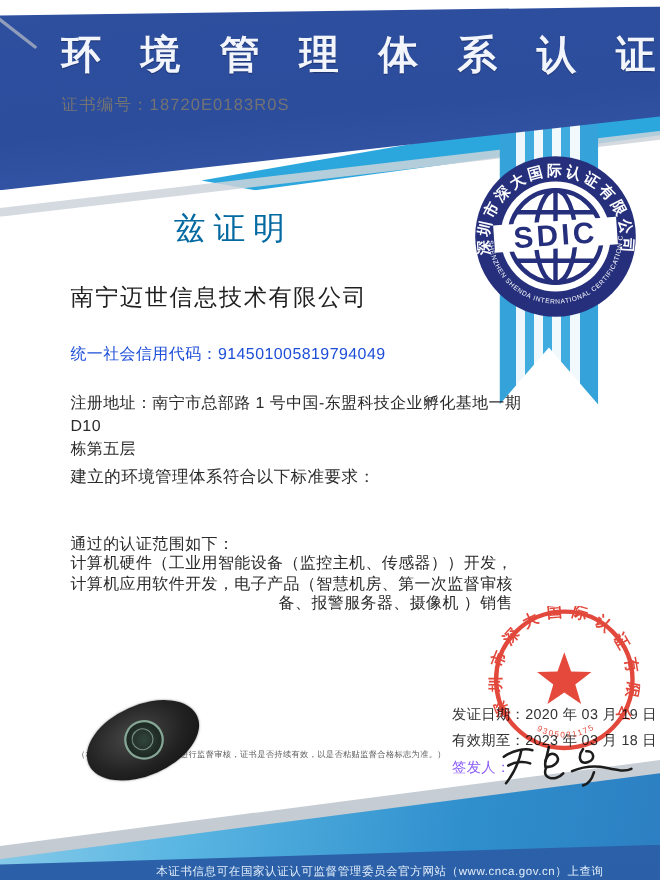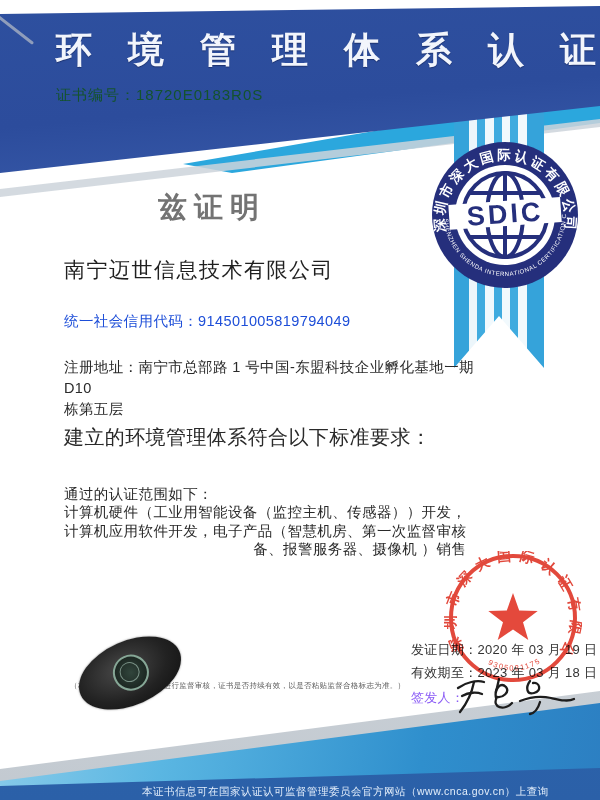--- a/index.html
+++ b/index.html
@@ -11,21 +11,21 @@
   
   .banner{
     left:0;top:0;width:600px;height:180px;z-index:3;
     clip-path:polygon(0px 14px,600px 6px,600px 106px,0px 173px);
     background:linear-gradient(175deg,#2e509f 0%,#2c4c9c 55%,#3a5cab 100%);
   }
   .cert-title{
     left:56px;top:26px;z-index:4;color:#f2f5fc;font-size:36px;font-weight:bold;
     letter-spacing:13px;white-space:nowrap;text-shadow:0 1px 1px rgba(0,0,30,.35);
   }
-  .cert-no{left:56px;top:86px;z-index:4;color:#14532d;font-size:15px;letter-spacing:1px;}
+  .cert-no{left:56px;top:86px;z-index:4;color:#737373;font-size:15px;letter-spacing:1px;}
   .wedge-cyan{
     left:0;top:0;width:600px;height:200px;z-index:1;
     clip-path:polygon(183px 164px,600px 92px,600px 123px,232px 173px);
     background:#2ba7dd;
   }
   .wedge-silver{
     left:0;top:0;width:600px;height:210px;z-index:1;opacity:.85;
     clip-path:polygon(0px 189px,600px 119px,600px 127px,0px 197px);
     background:#ccd3da;
   }
@@ -37,25 +37,25 @@
     clip-path:polygon(0px 0px,90px 0px,90px 310px,45px 258px,0px 310px);
     background:linear-gradient(90deg,
       #35a3da 0px,#35a3da 15px,#ecf6fb 15px,#ecf6fb 23px,
       #3fabdf 23px,#3fabdf 31px,#f1f9fd 31px,#f1f9fd 40px,
       #3fabdf 40px,#3fabdf 48px,#f1f9fd 48px,#f1f9fd 56px,
       #3fabdf 56px,#3fabdf 64px,#f1f9fd 64px,#f1f9fd 73px,
       #35a3da 73px,#35a3da 90px);
   }
   .badge{left:431px;top:141px;width:148px;height:148px;z-index:4;}
   
-  .certify{left:158px;top:188px;z-index:2;font-size:29px;font-weight:700;color:#737373;letter-spacing:7px;}
+  .certify{left:158px;top:188px;z-index:2;font-size:29px;font-weight:400;color:#0369a1;letter-spacing:7px;}
   .company{left:64px;top:256px;z-index:2;font-size:21px;color:#1f1f1f;letter-spacing:1.5px;}
   .credit{left:64px;top:312px;z-index:2;font-size:14.5px;color:#1d4ed8;letter-spacing:.4px;}
   .address{left:64px;top:357px;z-index:2;width:430px;font-size:14.5px;line-height:21px;color:#2a2a2a;letter-spacing:.4px;}
-  .std-intro{left:64px;top:424px;z-index:2;font-size:20px;color:#2a2a2a;letter-spacing:.4px;}
+  .std-intro{left:64px;top:424px;z-index:2;font-size:15px;color:#2a2a2a;letter-spacing:.4px;}
   .std-code{left:64px;top:443px;z-index:2;font-size:15px;color:#222;letter-spacing:.3px;}
   .scope-intro{left:64px;top:485px;z-index:2;font-size:14.5px;color:#2a2a2a;letter-spacing:.4px;}
   .scope-lines{left:64px;top:503px;z-index:2;font-size:14.5px;line-height:18.5px;color:#2a2a2a;letter-spacing:.4px;text-align:right;}
   
   .audit{left:65px;top:625px;z-index:2;border-collapse:collapse;}
   .audit th{border:1px solid #4a4a4a;width:106px;height:17px;font-size:11.5px;font-weight:bold;color:#222;
     text-align:center;padding:0;letter-spacing:.5px;}
   .audit td{border:1px solid #4a4a4a;height:33px;padding:0;}
   .audit-note{left:70px;top:681px;z-index:2;font-size:7.5px;color:#5d5d5d;letter-spacing:.3px;}
   .sticker{

